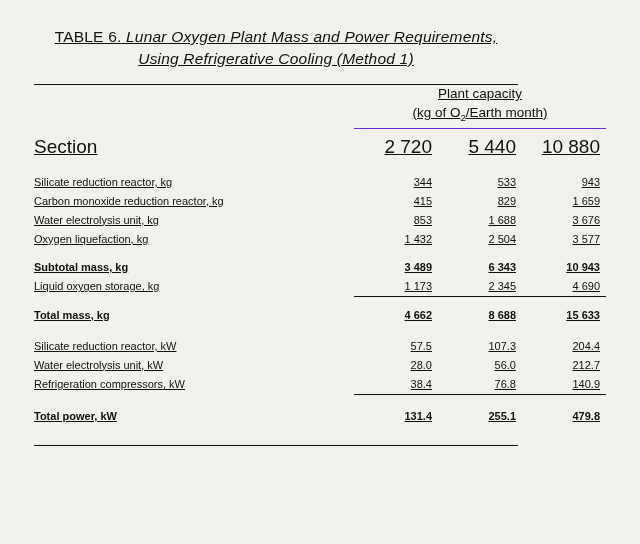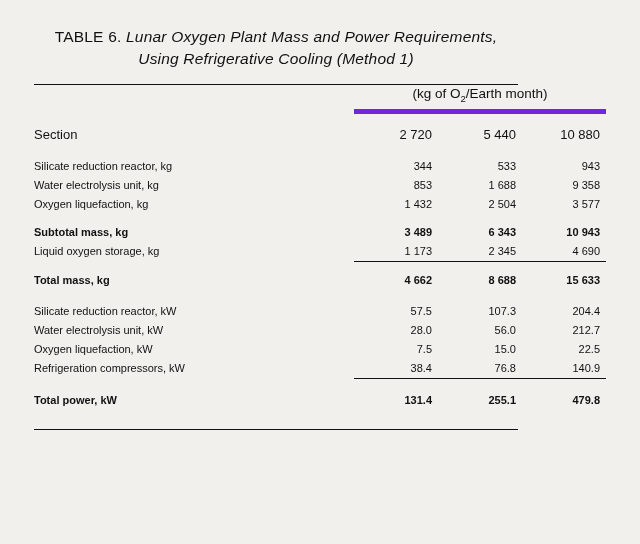--- a/index.html
+++ b/index.html
@@ -13,20 +13,21 @@
     font-family: "Liberation Sans", sans-serif;
     color: #111;
     overflow: hidden;
   }
   .page {
     position: relative;
     width: 552px;
     height: 544px;
     box-sizing: border-box;
     padding: 26px 34px 0 34px;
+    text-decoration: underline;
   }
   .title-block {
     text-align: center;
     margin: 0 0 14px 0;
     padding: 0 8px;
   }
   .title-line {
     font-size: 15.5px;
     line-height: 22px;
     letter-spacing: 0.2px;
@@ -62,24 +63,24 @@
     padding-right: 6px;
     white-space: nowrap;
   }
   .caphead {
     text-align: center;
     font-size: 13.5px;
     line-height: 18px;
     padding-bottom: 1px;
   }
   .caphead-under {
-    border-bottom: 5px solid #6d28d9;
+    border-bottom: 1px solid #6d28d9;
   }
   .sec-label {
-    font-size: 13px;
+    font-size: 19px;
     padding-bottom: 3px;
   }
   .row td {
     height: 19px;
     line-height: 19px;
     font-size: 11px;
   }
   .row.bold td {
     font-weight: bold;
   }
@@ -109,45 +110,55 @@
 
   <table class="t6">
     <colgroup>
       <col class="c-label">
       <col class="c-num">
       <col class="c-num">
       <col class="c-num">
     </colgroup>
 
     <tbody>
+        <tr>
+      <td></td>
+      <td class="caphead" colspan="3">Plant capacity</td>
+    </tr>
     <tr>
       <td></td>
       <td class="caphead caphead-under" colspan="3">
         <span>(kg of O</span><span class="sub">2</span><span>/Earth month)</span>
       </td>
     </tr>
 
     <tr>
       <td class="sec-label" style="padding-top:7px;">Section</td>
       <td class="num sec-label" style="padding-top:7px;margin-top:16px;">2 720</td>
-      <td class="num sec-label" style="padding-top:13px;">5 440</td>
+      <td class="num sec-label" style="padding-top:7px;">5 440</td>
       <td class="num sec-label" style="padding-top:6px;">10 880</td>
     </tr>
 
     <tr class="row gap-top">
       <td>Silicate reduction reactor, kg</td>
       <td class="num">344</td>
       <td class="num">533</td>
       <td class="num">943</td>
     </tr>
     <tr class="row">
+      <td>Carbon monoxide reduction reactor, kg</td>
+      <td class="num">415</td>
+      <td class="num">829</td>
+      <td class="num">1 659</td>
+    </tr>
+    <tr class="row">
       <td>Water electrolysis unit, kg</td>
       <td class="num">853</td>
       <td class="num">1 688</td>
-      <td class="num">9 358</td>
+      <td class="num">3 676</td>
     </tr>
     <tr class="row">
       <td>Oxygen liquefaction, kg</td>
       <td class="num">1 432</td>
       <td class="num">2 504</td>
       <td class="num">3 577</td>
     </tr>
 
     <tr class="row bold gap-top-sm">
       <td>Subtotal mass, kg</td>
@@ -174,26 +185,20 @@
       <td class="num">57.5</td>
       <td class="num">107.3</td>
       <td class="num">204.4</td>
     </tr>
     <tr class="row">
       <td>Water electrolysis unit, kW</td>
       <td class="num">28.0</td>
       <td class="num">56.0</td>
       <td class="num">212.7</td>
     </tr>
-    <tr class="row">
-      <td>Oxygen liquefaction, kW</td>
-      <td class="num">7.5</td>
-      <td class="num">15.0</td>
-      <td class="num">22.5</td>
-    </tr>
     <tr class="row ul">
       <td>Refrigeration compressors, kW</td>
       <td class="num">38.4</td>
       <td class="num">76.8</td>
       <td class="num">140.9</td>
     </tr>
 
     <tr class="row bold gap-top">
       <td>Total power, kW</td>
       <td class="num">131.4</td>

